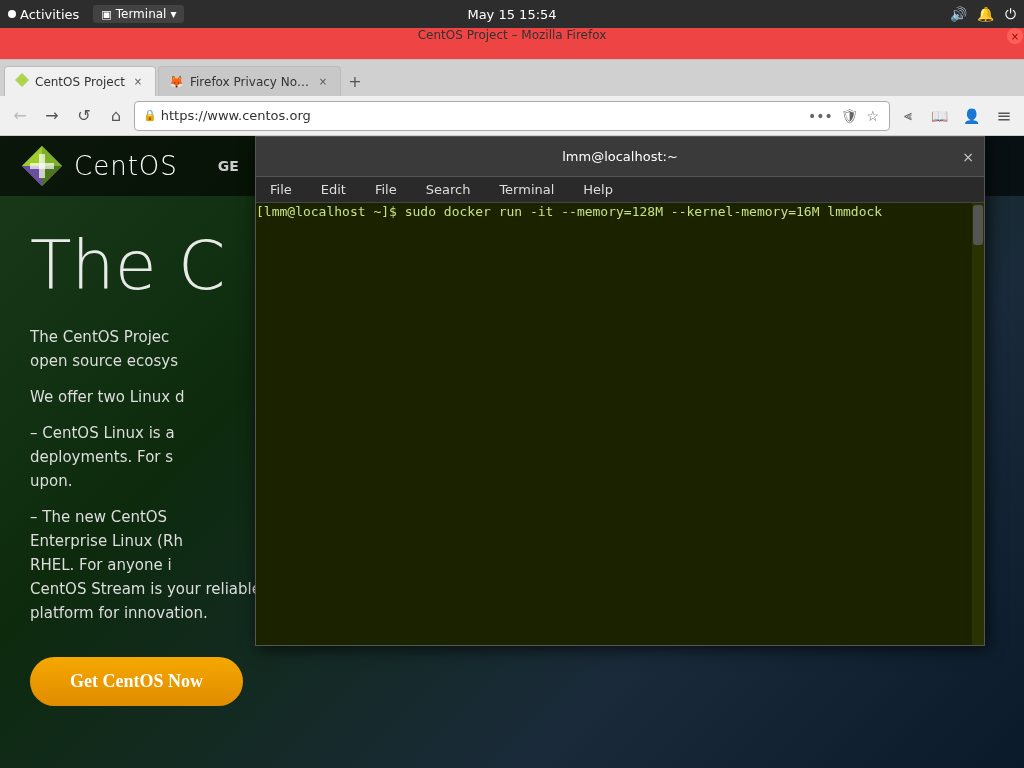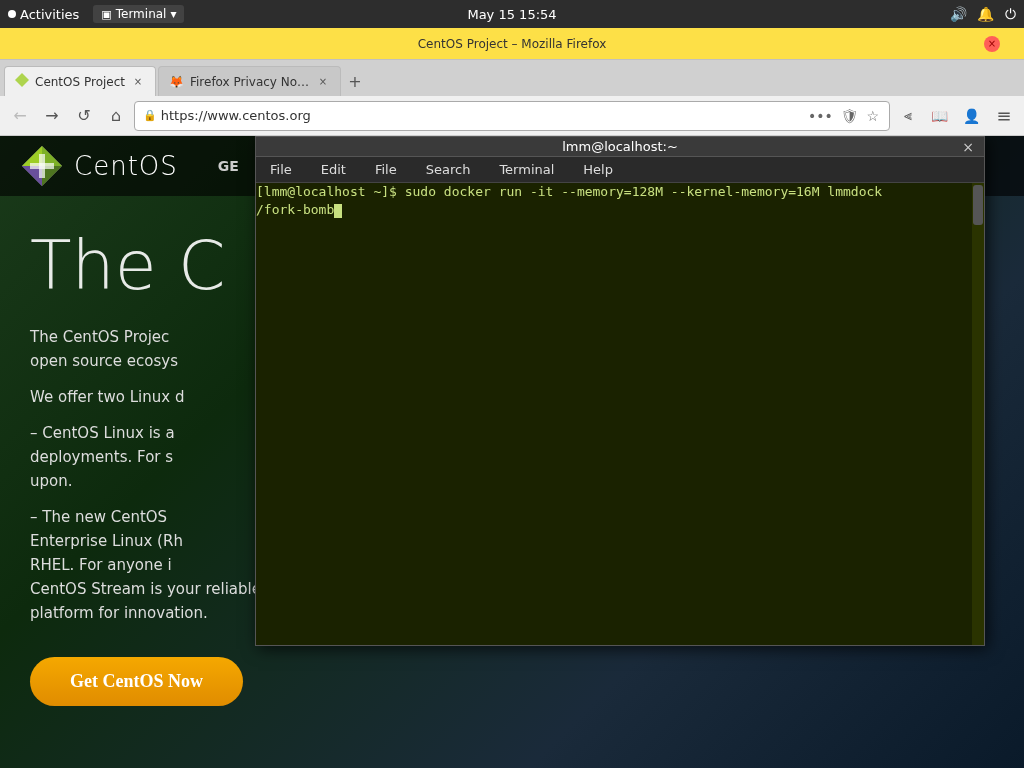--- a/index.html
+++ b/index.html
@@ -32,25 +32,24 @@
       width: 100%;
       height: 740px;
       background: #f0f0f0;
       display: flex;
       flex-direction: column;
     }
 
     
     .firefox-titlebar {
       height: 32px;
-      background: #fde047;
-      display: flex;
-      align-items: center;
+      background: #ef4444;
+      display: flex;
       justify-content: space-between;
-      padding: 0 24px;
+      padding: 0 1px;
       border-bottom: 1px solid #c0c0c0;
     }
     .firefox-title { font-size: 12px; color: #333; flex: 1; text-align: center; }
     .firefox-close { width: 16px; height: 16px; background: #ff5f57; border-radius: 50%; cursor: pointer; display: flex; align-items: center; justify-content: center; font-size: 10px; color: #900; }
 
     
     .firefox-tabs {
       height: 36px;
       background: #d0d0d0;
       display: flex;
@@ -168,21 +167,21 @@
       background: #1a2200;
       border: 1px solid #555;
       box-shadow: 3px 3px 15px rgba(0,0,0,0.7);
       display: flex;
       flex-direction: column;
       z-index: 50;
     }
 
     
     .terminal-titlebar {
-      height: 20px;
+      height: 40px;
       background: #3a3a3a;
       display: flex;
       align-items: center;
       justify-content: space-between;
       padding: 0 8px;
       border-bottom: 1px solid #555;
     }
     .terminal-title { font-size: 13px; color: #fff; flex: 1; text-align: center; }
     .terminal-close-btn { width: 16px; height: 16px; cursor: pointer; display: flex; align-items: center; justify-content: center; color: #ccc; font-size: 14px; }
 
@@ -365,21 +364,20 @@
         <span class="terminal-menu-item">File</span>
         <span class="terminal-menu-item">Edit</span>
         <span class="terminal-menu-item">File</span>
         <span class="terminal-menu-item">Search</span>
         <span class="terminal-menu-item">Terminal</span>
         <span class="terminal-menu-item">Help</span>
       </div>
 
       <div class="terminal-body" style="position: relative;">
         <div class="terminal-line">[lmm@localhost ~]$ sudo docker run -it --memory=128M --kernel-memory=16M lmmdock</div>
-        <div class="terminal-line">/fork-bomb<span class="terminal-cursor"></span></div>
 
         <div class="terminal-scroll">
           <div class="terminal-scrollthumb"></div>
         </div>
       </div>
 
     </div>
 
   </div>
 </div>

